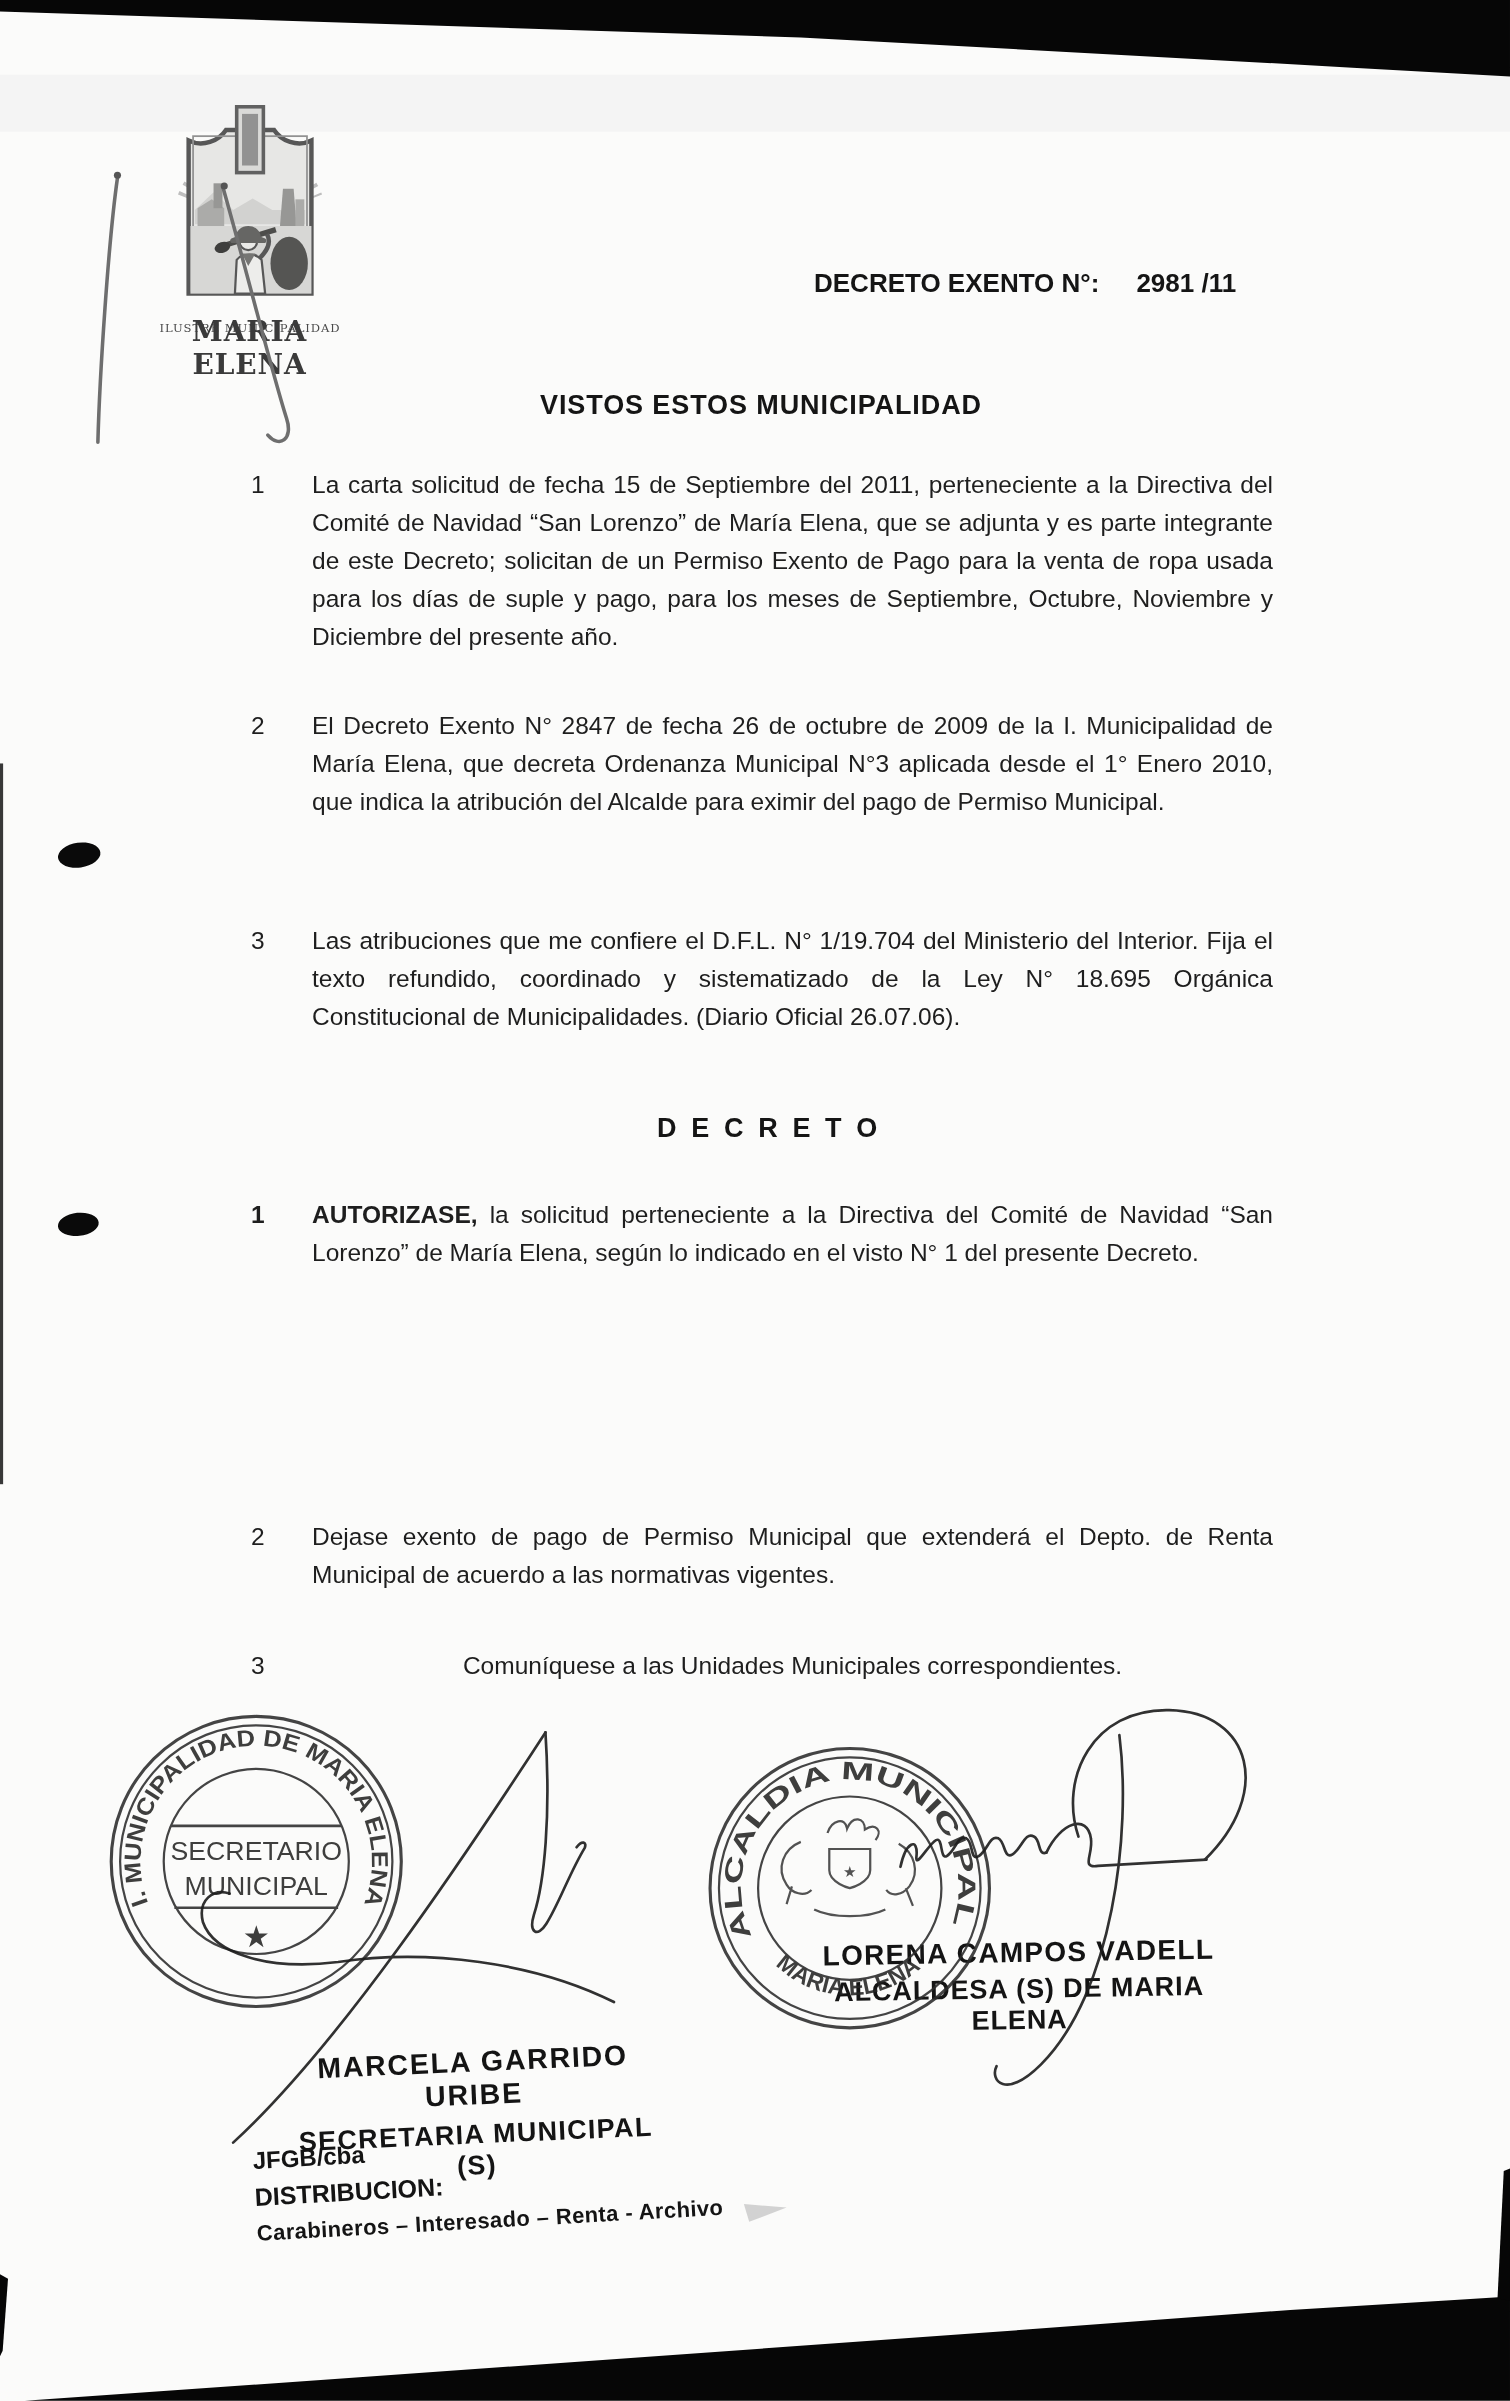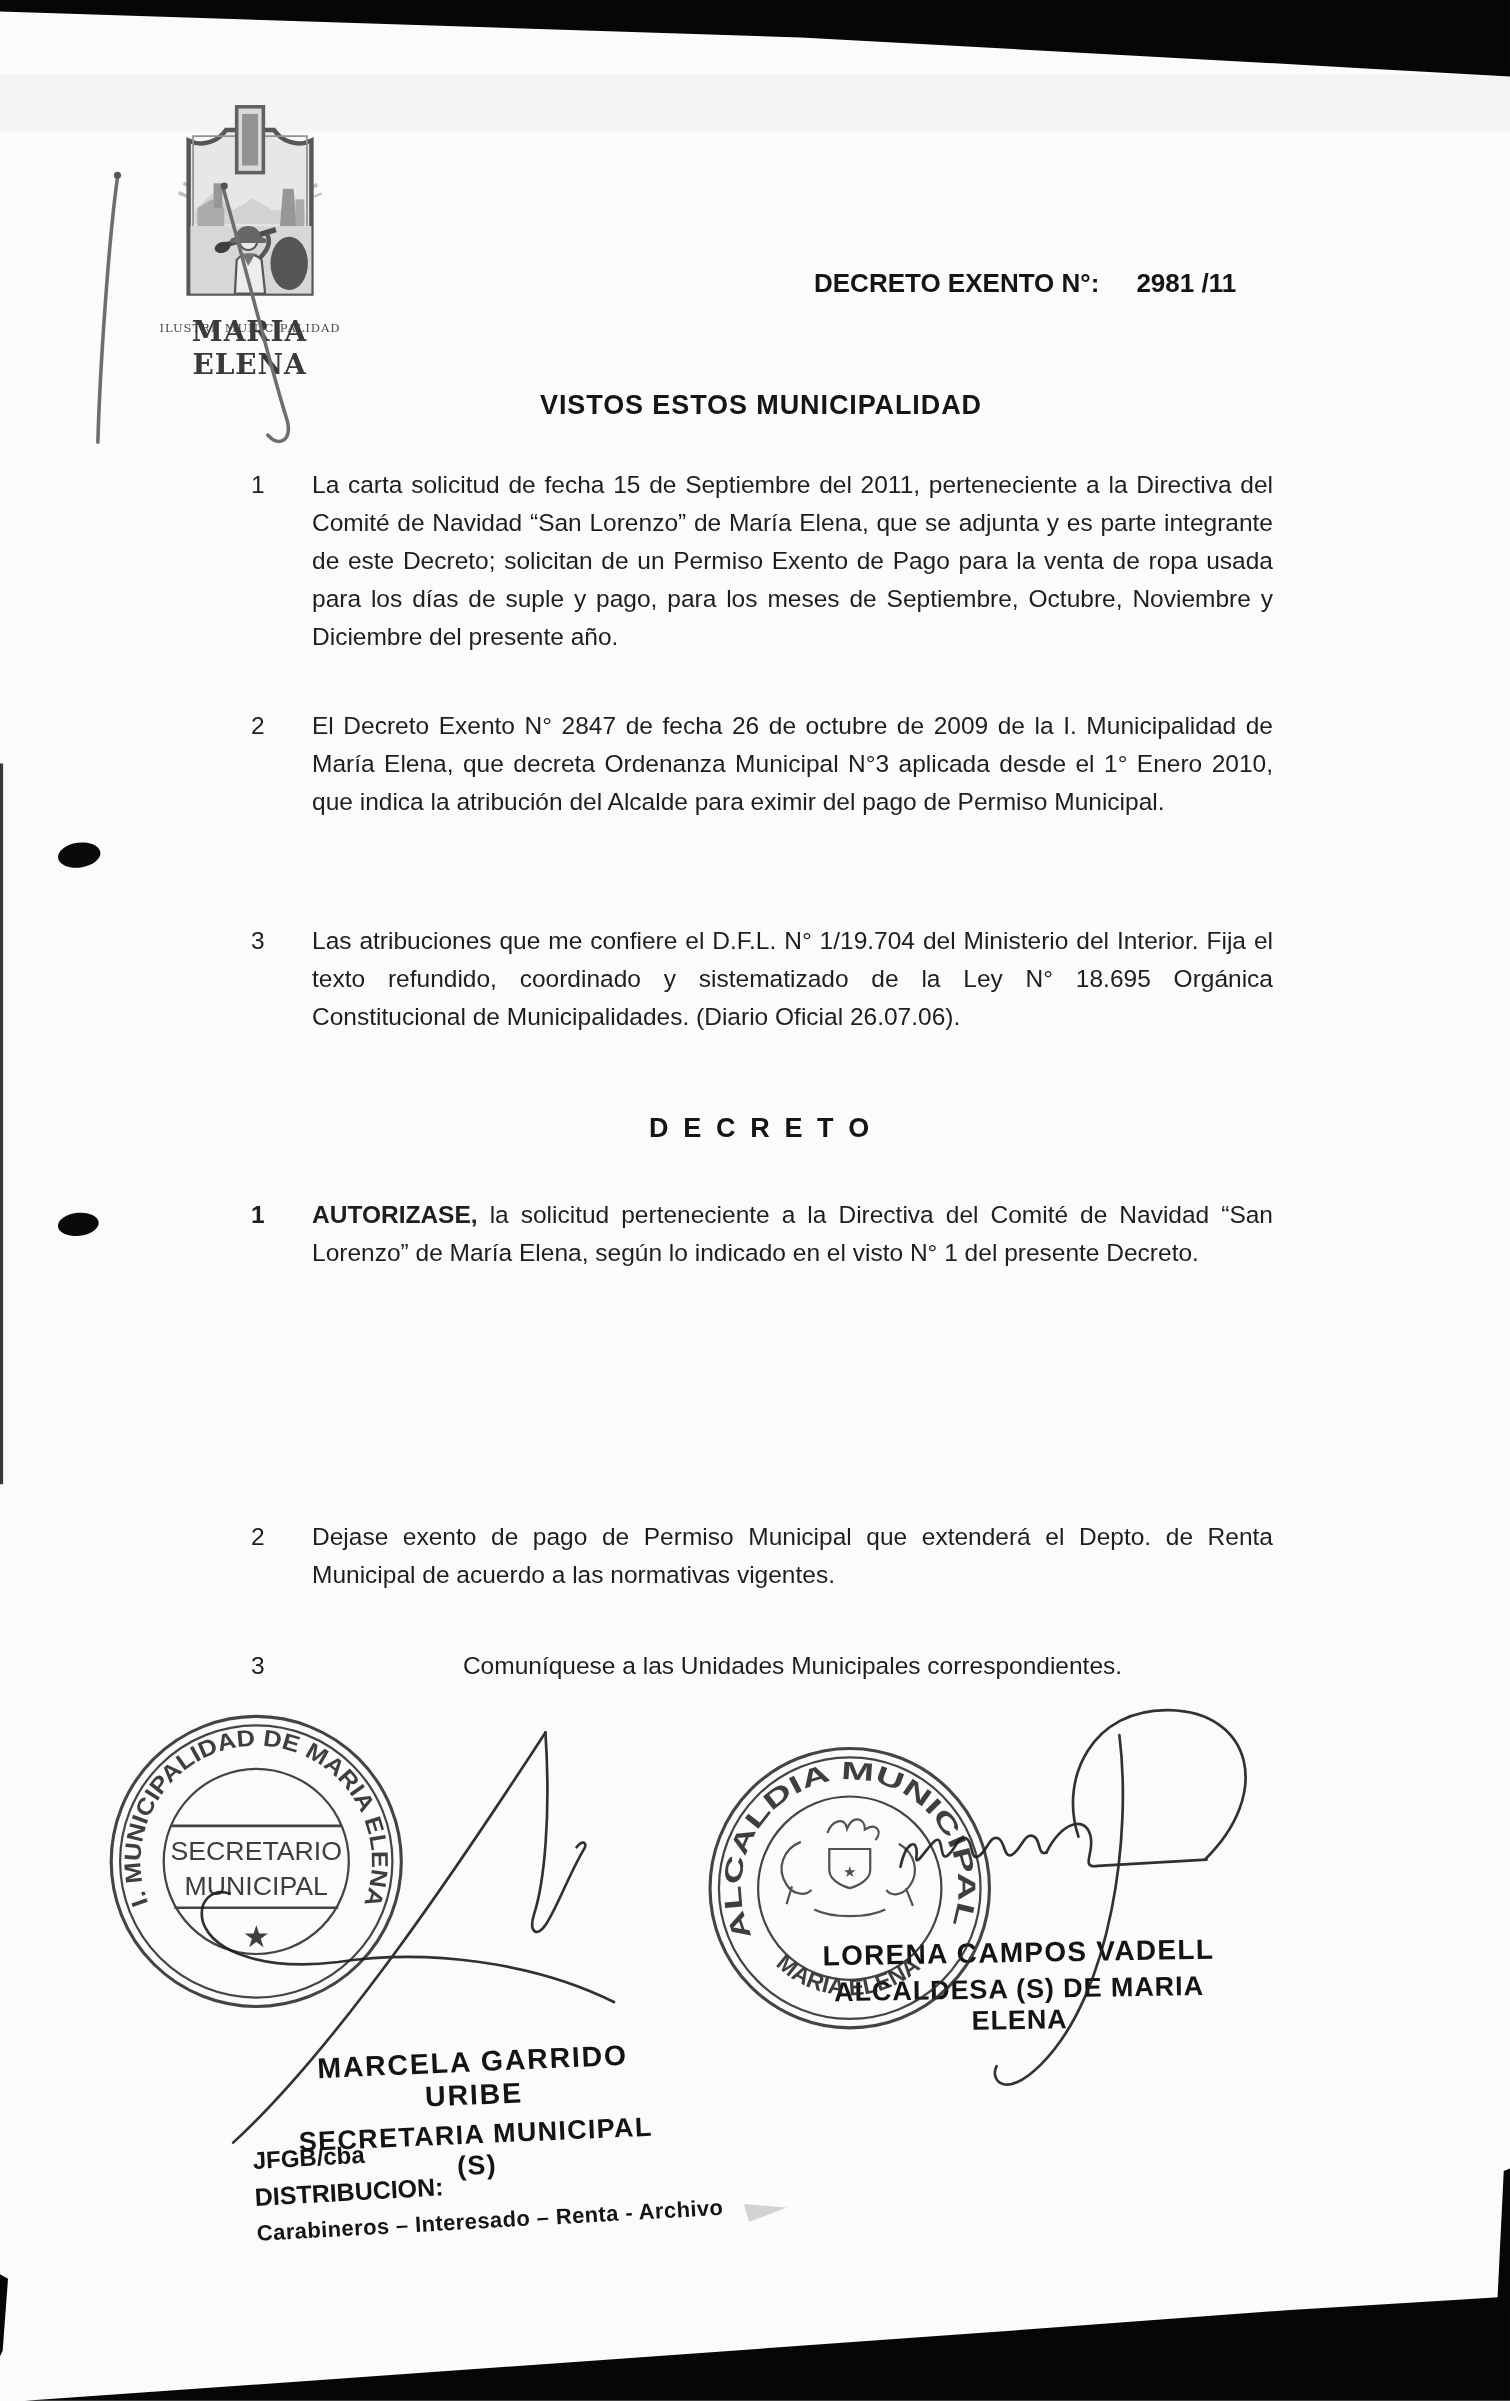--- a/index.html
+++ b/index.html
@@ -21,21 +21,21 @@
   .hdr-row .gap1{width:37px;}
   .hdr-row .gap2{width:43px;}
   
   .vistos-title{left:249px;top:390px;width:1024px;text-align:center;
     font-size:27px;font-weight:bold;letter-spacing:0.9px;color:#151515;}
   
   .item{display:flex;left:251px;width:1022px;font-size:24.5px;line-height:38px;}
   .item .num{width:45px;flex:0 0 45px;}
   .item .txt{flex:1;text-align:justify;margin-left:16px;}
   .plain-par{left:296px;width:977px;font-size:24.5px;line-height:38px;text-align:justify;}
-  .decreto-title{left:249px;top:1113px;width:1024px;text-align:center;
+  .decreto-title{left:257px;top:1113px;width:1024px;text-align:center;
     font-size:27px;font-weight:bold;letter-spacing:3.6px;color:#151515;}
   .closing{left:249px;top:1714px;width:1055px;text-align:center;
     font-size:27px;font-weight:bold;letter-spacing:2.2px;color:#131313;}
   
   .right-names{left:783px;top:1937px;width:472px;text-align:center;
     transform:rotate(-1deg);color:#141414;}
   .right-names .n1{font-size:28px;font-weight:bold;letter-spacing:1.3px;}
   .right-names .n2{font-size:27px;font-weight:bold;letter-spacing:0.9px;margin-top:5.3px;}
   .left-names{left:276px;top:2054px;width:392px;text-align:center;
     transform:rotate(-2.5deg);transform-origin:left top;color:#141414;}

